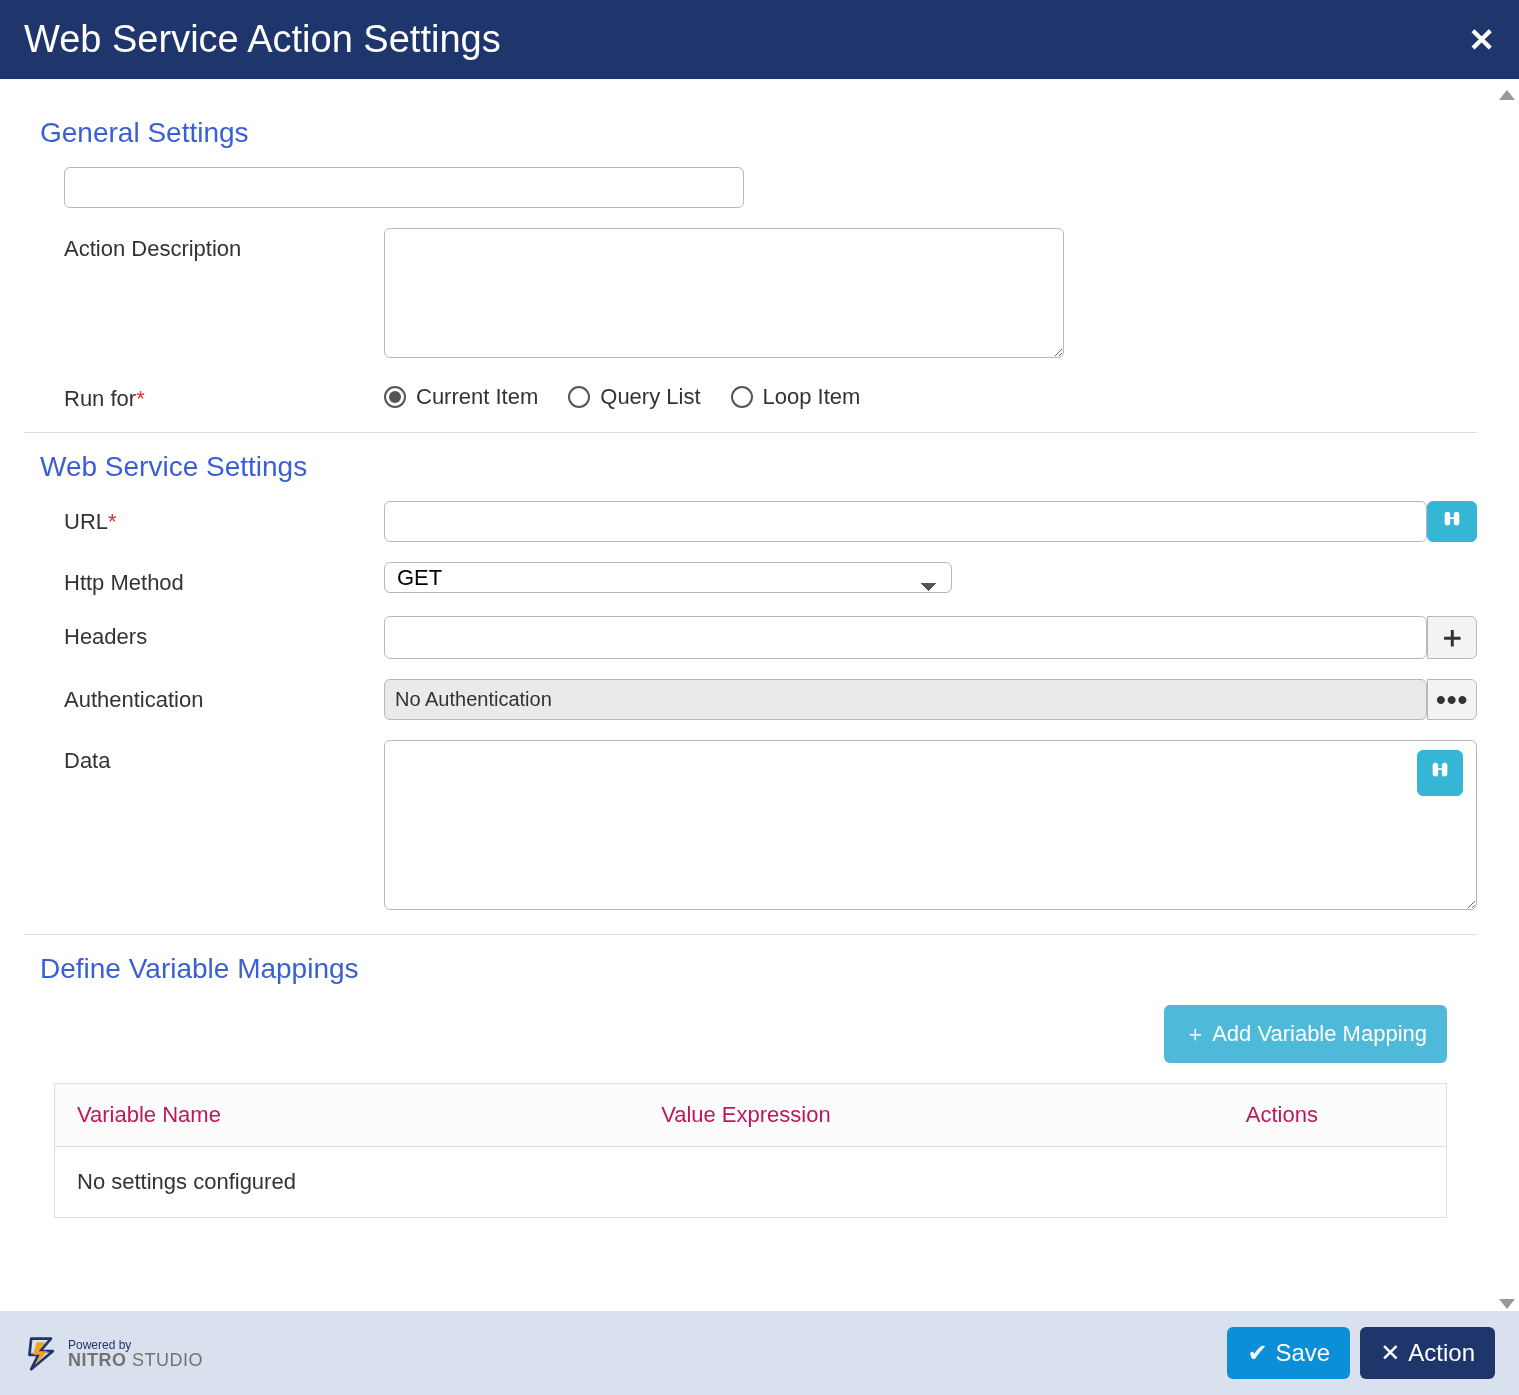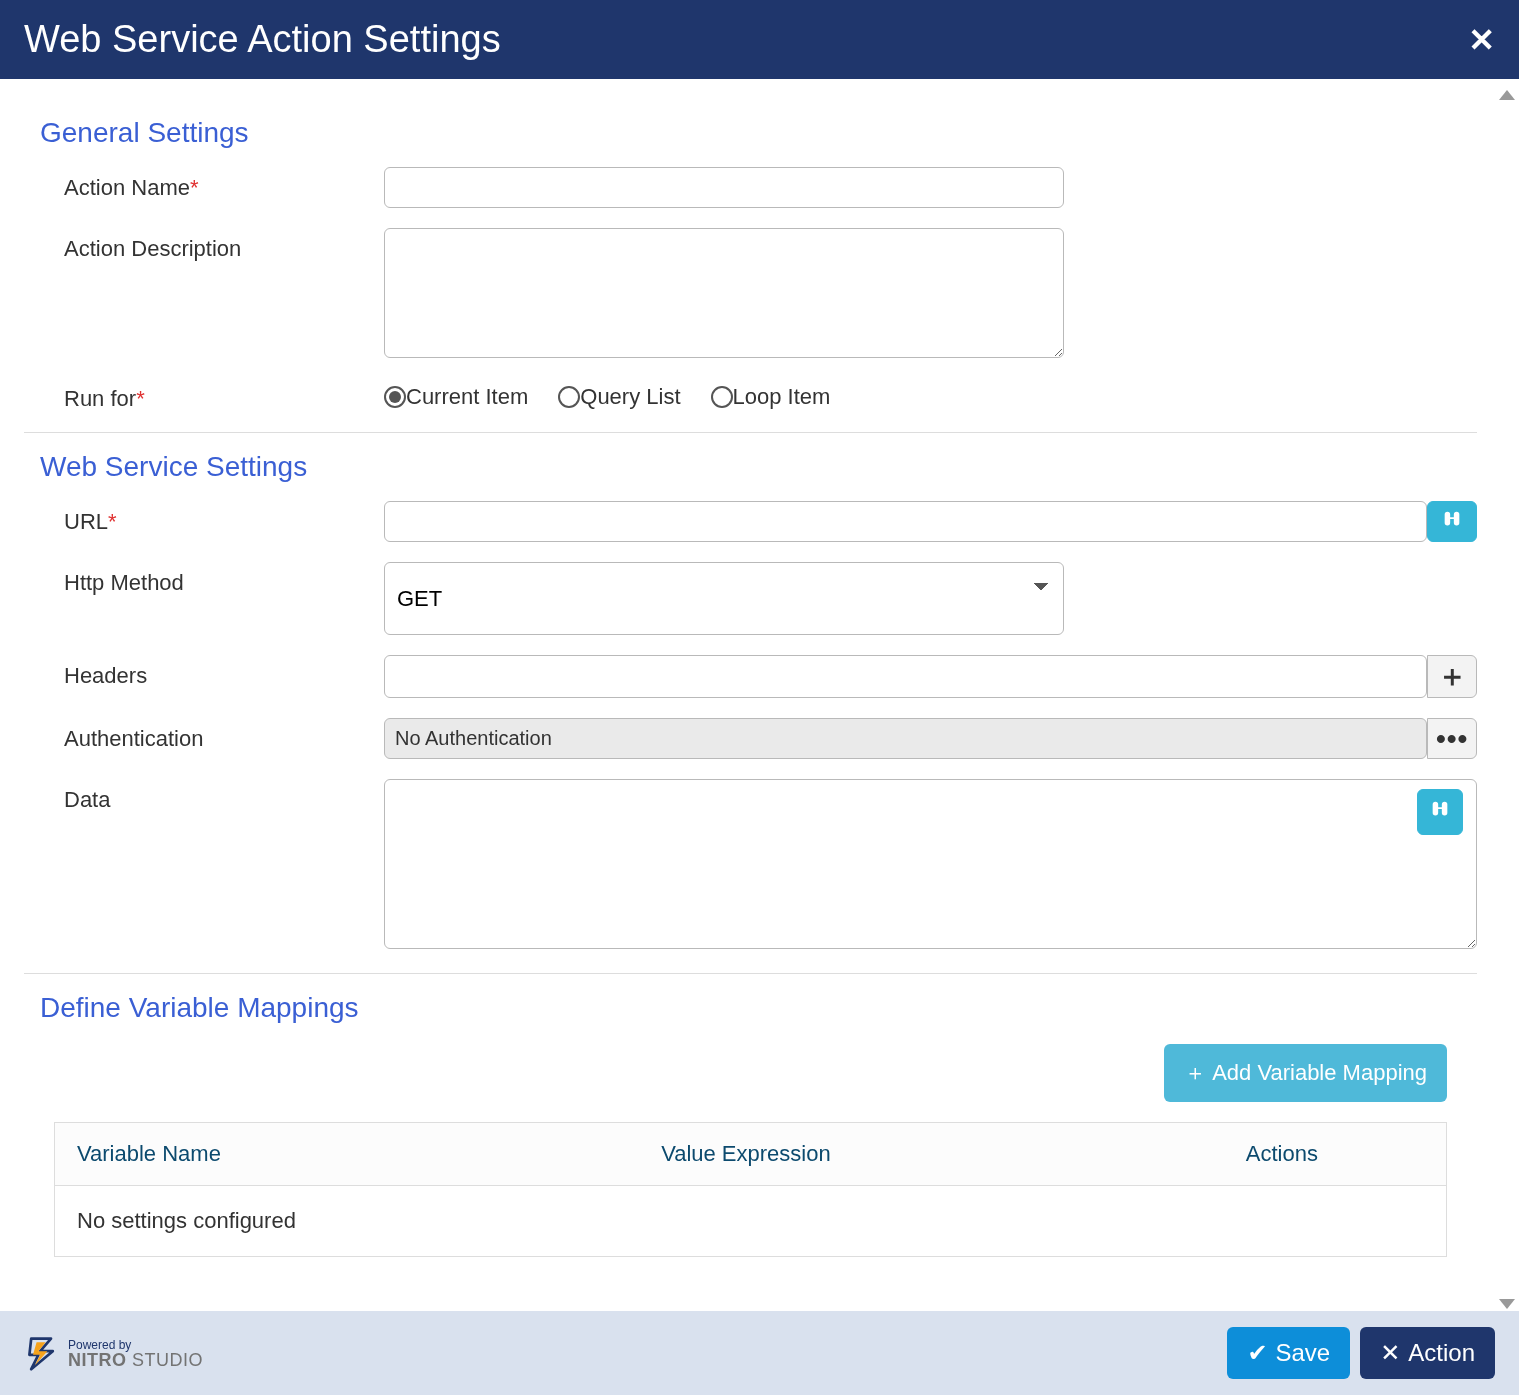--- a/index.html
+++ b/index.html
@@ -88,20 +88,21 @@
   .radio-group {
     display: flex;
     align-items: center;
     gap: 30px;
     padding-top: 6px;
     font-size: 22px;
   }
   .radio {
     display:flex;
     align-items:center;
+    gap:10px;
     cursor:pointer;
   }
   .radio-circle {
     width:22px;height:22px;border:2px solid #555;border-radius:50%;
     display:flex;align-items:center;justify-content:center;
   }
   .radio-circle.checked::after{
     content:"";width:12px;height:12px;background:#555;border-radius:50%;
   }
   .hr {
@@ -123,22 +124,22 @@
   .addon-btn.teal {
     background:#35b6d7;border-color:#35b6d7;color:#fff;border-radius:6px;
   }
   .addon-btn.plus {
     font-size:30px;
   }
   .addon-btn.dots {
     font-size:28px;letter-spacing:1px;color:#333;
   }
   .http-select {
-    font-size:22px;padding:23px 12px;border:1px solid #b9b9b9;border-radius:6px;
-    width:680px;background:#fff;
+    font-size:22px;padding:2px 12px;border:1px solid #b9b9b9;border-radius:6px;
+    width:568px;background:#fff;
     appearance:none;
     background-image: linear-gradient(45deg, transparent 50%, #555 50%), linear-gradient(135deg, #555 50%, transparent 50%);
     background-position: calc(100% - 22px) 20px, calc(100% - 14px) 20px;
     background-size: 8px 8px, 8px 8px;
     background-repeat: no-repeat;
   }
   .readonly-input {
     background:#eaeaea !important;
     color:#333;
   }
@@ -157,21 +158,21 @@
     padding:14px 20px;font-size:22px;cursor:pointer;display:flex;align-items:center;gap:6px;
   }
   table.mapping {
     width: calc(100% - 60px);
     margin: 0 30px 0 30px;
     border-collapse: collapse;
     border:1px solid #ddd;
   }
   table.mapping th {
     text-align:left;
-    color:#0c4a6e;
+    color:#be185d;
     font-weight:400;
     font-size:22px;
     padding:18px 22px;
     background:#fcfcfc;
     border-bottom:1px solid #ddd;
   }
   table.mapping td {
     font-size:22px;
     padding:22px;
     color:#333;
@@ -218,23 +219,20 @@
   <div class="header">
     <div class="header-title">Web Service Action Settings</div>
     <div class="close-x">✕</div>
   </div>
 
   <div class="body">
 
     <div class="section-title">General Settings</div>
 
     <div class="form-row">
-      <div class="form-label">
-        <span>Action Name</span><span class="req">*</span>
-      </div>
       <div class="form-control short">
         <input type="text" class="text-input" value="" style="">
       </div>
     </div>
 
     <div class="form-row">
       <div class="form-label">Action Description</div>
       <div class="form-control short">
         <textarea class="text-input ta-desc" style=""></textarea>
       </div>

